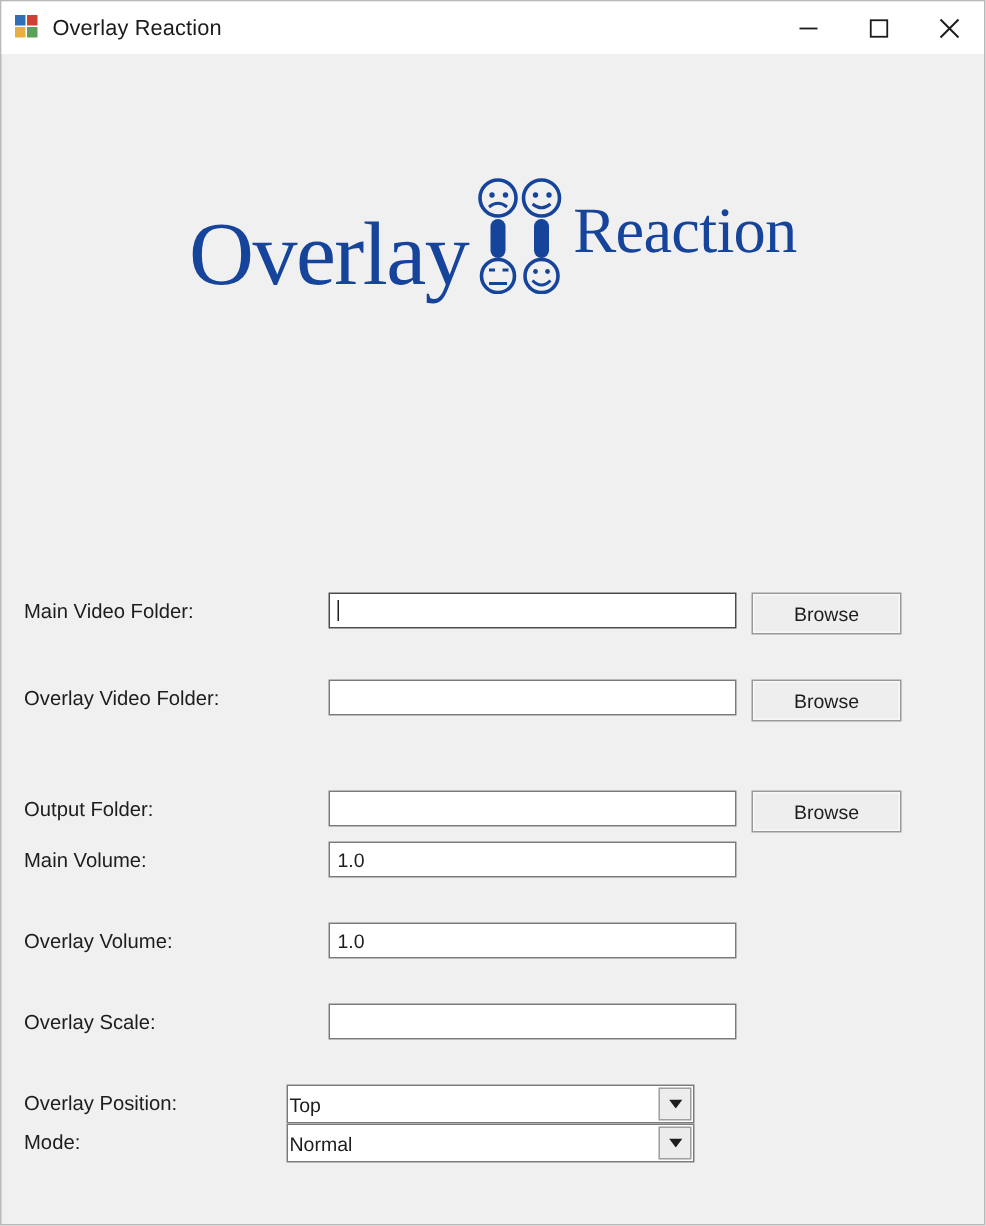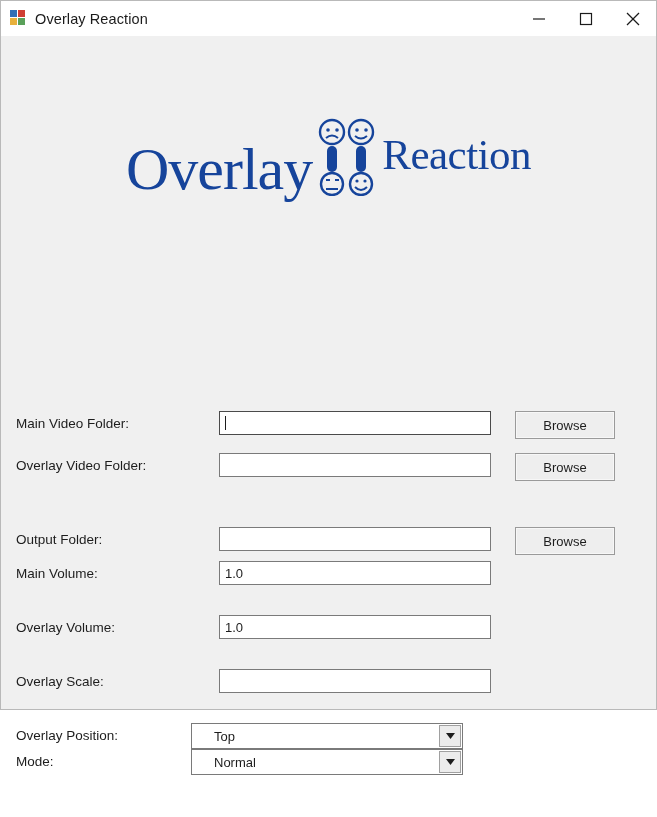--- a/index.html
+++ b/index.html
@@ -10,21 +10,21 @@
     width: 657px;
     height: 817px;
     background: #ffffff;
     font-family: "Liberation Sans", sans-serif;
     overflow: hidden;
   }
 
   .window {
     position: relative;
     width: 657px;
-    height: 710px;
+    height: 817px;
     background: #f0f0f0;
     box-sizing: border-box;
     border: 1px solid #b9b9b9;
   }
 
   
   .titlebar {
     height: 35px;
     background: #ffffff;
     display: flex;
@@ -146,21 +146,21 @@
     border-color: #4a4a4a;
   }
   .caret {
     display: inline-block;
     width: 1px;
     height: 14px;
     background: #1d1d1d;
     vertical-align: -2px;
   }
   .browse {
-    margin-left: 24px;
+    margin-left: 10px;
     width: 100px;
     height: 28px;
     background: #eeeeee;
     border: 1px solid #9a9a9a;
     box-shadow: inset 0 0 0 1px #f7f7f7;
     font-size: 13px;
     color: #1d1d1d;
     display: flex;
     align-items: center;
     justify-content: center;
@@ -172,21 +172,21 @@
     flex: 0 0 272px;
     height: 26px;
     background: #ffffff;
     border: 1px solid #7a7a7a;
     box-sizing: border-box;
     font-size: 13px;
     color: #1d1d1d;
     display: flex;
     align-items: center;
     position: relative;
-    padding-left: 22px;
+    padding-left: 1px;
   }
   .combo .arrow-btn {
     position: absolute;
     right: 1px;
     top: 1px;
     bottom: 1px;
     width: 22px;
     background: #ececec;
     border: 1px solid #a0a0a0;
     box-sizing: border-box;
@@ -255,21 +255,21 @@
           <circle cx="51" cy="63" r="1.6" fill="#16449b"></circle>
           <path d="M41 69 Q47 75 53 69" fill="none" stroke="#16449b" stroke-width="2"></path>
         </svg>
       </div>
       <div class="logo-reaction">Reaction</div>
     </div>
   </div>
 
   <div class="form">
 
-    <div class="row" style="top:250px;">
+    <div class="row" style="top:234px;">
       <div class="lbl">Main Video Folder:</div>
       <div class="field focused"><span class="caret"></span><span></span></div>
       <div class="browse">Browse</div>
     </div>
 
     <div class="row" style="top:292px;">
       <div class="lbl">Overlay Video Folder:</div>
       <div class="field"></div>
       <div class="browse">Browse</div>
     </div>

